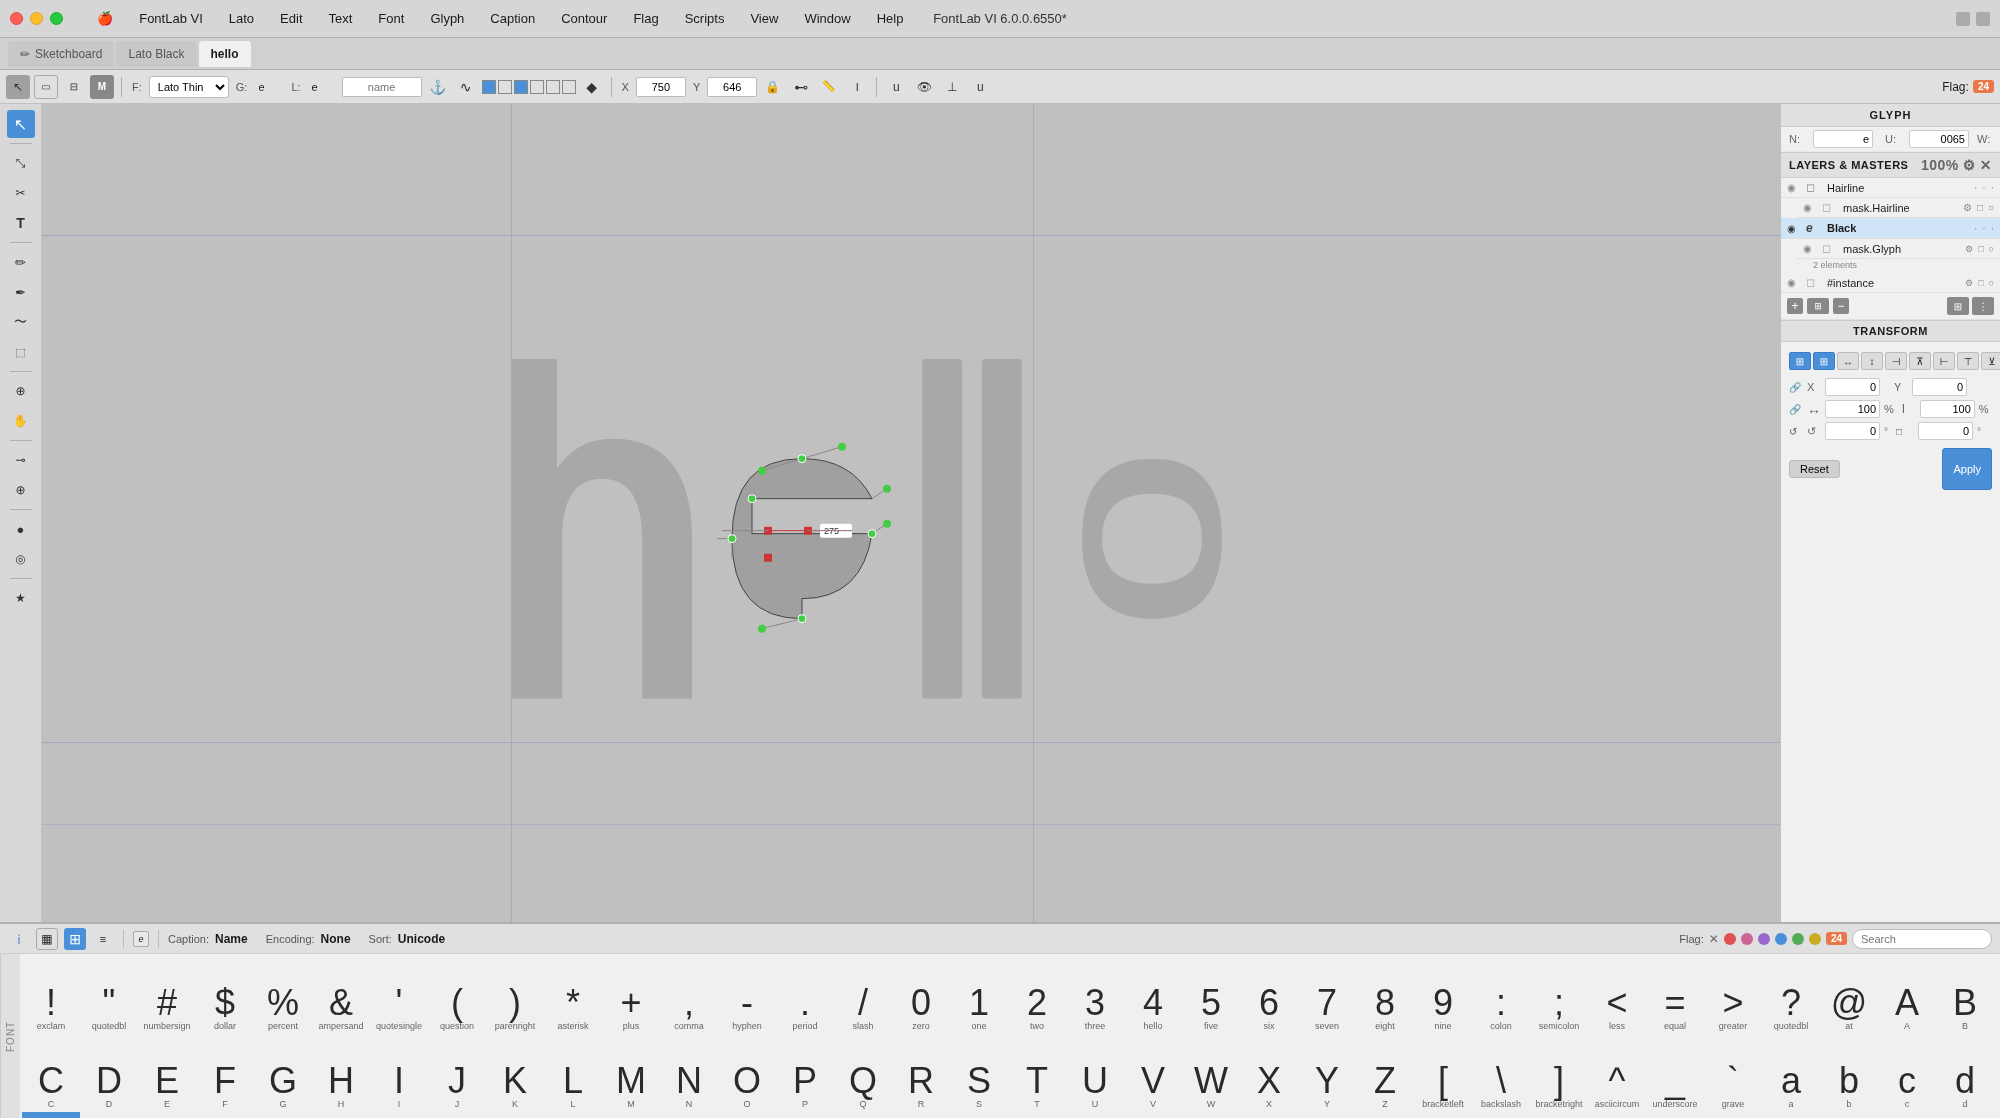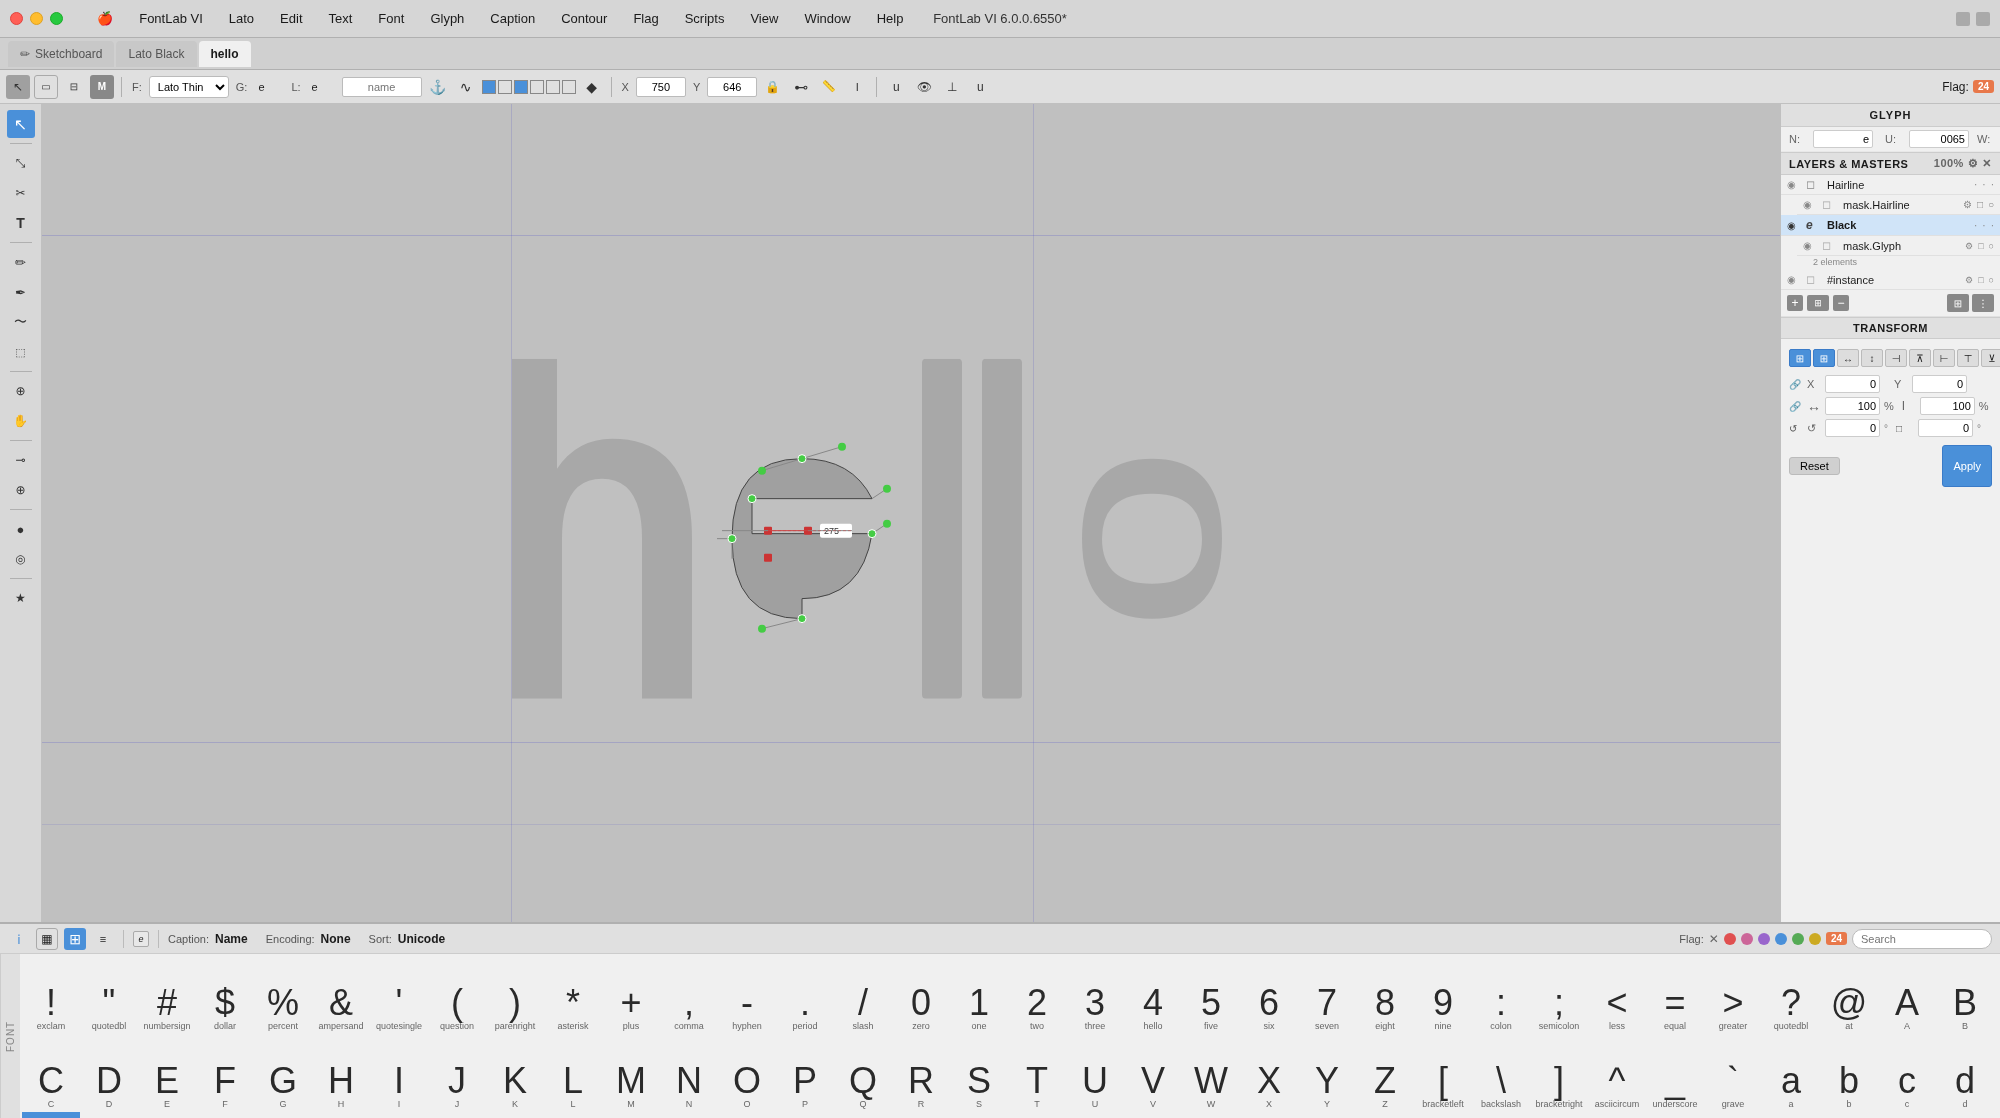--- a/index.html
+++ b/index.html
@@ -53,21 +53,21 @@
     #glyph-panel { width: 220px; background: #f0f0f0; border-left: 1px solid #c0c0c0; display: flex; flex-direction: column; font-size: 11px; }
     .gp-header { text-align: center; font-size: 11px; font-weight: 700; padding: 5px; background: #e0e0e0; border-bottom: 1px solid #ccc; letter-spacing: 1px; }
     .gp-row { display: flex; align-items: center; padding: 3px 8px; gap: 4px; border-bottom: 1px solid #e8e8e8; }
     .gp-label { color: #666; min-width: 20px; font-size: 11px; }
     .gp-input { width: 60px; height: 18px; border: 1px solid #ccc; border-radius: 2px; font-size: 11px; text-align: right; padding: 0 3px; }
 
     
     .lm-section { padding: 0; }
     .lm-header { display: flex; align-items: center; justify-content: space-between; padding: 4px 8px; background: #e0e0e0; font-size: 11px; font-weight: 700; letter-spacing: 0.5px; border-bottom: 1px solid #ccc; border-top: 1px solid #ccc; }
     .lm-controls { display: flex; gap: 4px; }
-    .lm-btn { font-size: 11px; color: #666; cursor: pointer; }
+    .lm-btn { font-size: 14px; color: #666; cursor: pointer; }
     .lm-row { display: flex; align-items: center; padding: 3px 6px; gap: 5px; border-bottom: 1px solid #e0e0e0; cursor: pointer; }
     .lm-row.selected { background: #d8e8f8; }
     .lm-indent { margin-left: 16px; }
     .lm-eye { font-size: 10px; color: #888; width: 14px; }
     .lm-name { font-size: 11px; flex: 1; }
     .lm-plus-row { display: flex; align-items: center; gap: 4px; padding: 4px 6px; border-bottom: 1px solid #e0e0e0; }
     .lm-plus { width: 16px; height: 16px; background: #888; border-radius: 2px; display: flex; align-items: center; justify-content: center; color: white; font-size: 12px; cursor: pointer; }
     .lm-grid-btn { width: 18px; height: 16px; background: #888; border-radius: 2px; display: flex; align-items: center; justify-content: center; color: white; font-size: 9px; cursor: pointer; }
     .lm-minus { width: 16px; height: 16px; background: #888; border-radius: 2px; display: flex; align-items: center; justify-content: center; color: white; font-size: 12px; cursor: pointer; }
     .tf-header { text-align: center; font-size: 11px; font-weight: 700; letter-spacing: 0.5px; padding: 4px; background: #e0e0e0; border-bottom: 1px solid #ccc; border-top: 1px solid #ccc; }

